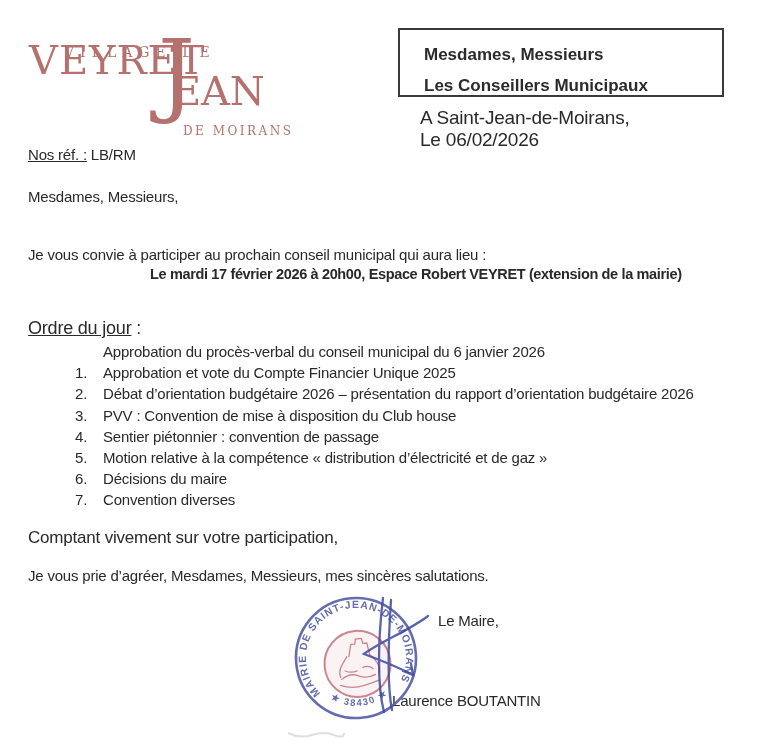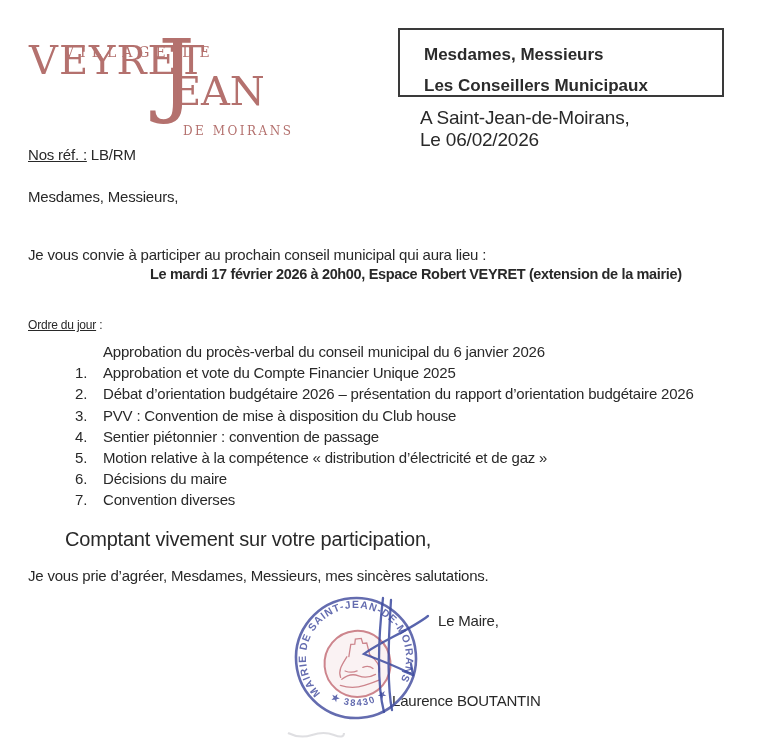--- a/index.html
+++ b/index.html
@@ -35,29 +35,29 @@
 
   
   .ref-line   { left:28px; top:146px; font-size:15px; }
   .ref-label  { text-decoration:underline; }
   .salutation { left:28px; top:188px; font-size:15px; }
   .intro      { left:28px; top:246px; font-size:15px; }
   .meeting-line {
     left:150px; top:266px;
     font-size:14.5px; font-weight:bold; letter-spacing:-0.35px;
   }
-  .agenda-heading { left:28px; top:318px; font-size:12px; }
+  .agenda-heading { left:28px; top:318px; font-size:18px; }
   .agenda-heading .u { text-decoration:underline; }
 
   .agenda { left:75px; top:341px; font-size:15px; line-height:21.2px; }
   .agenda-row { display:flex; white-space:nowrap; }
   .agenda-num { width:28px; flex:0 0 28px; }
   .agenda-text { white-space:nowrap; }
 
-  .closing-1 { left:28px; top:528px; font-size:20px;margin-left:37px; }
+  .closing-1 { left:28px; top:528px; font-size:17px; }
   .closing-2 { left:28px; top:567px; font-size:15px; }
 
   
   .sig-title { left:390px; top:612px; font-size:15px; z-index:1;margin-left:48px; }
   .sig-name  { left:392px; top:692px; font-size:15px; z-index:1; }
   .stamp-svg { position:absolute; left:280px; top:590px; z-index:2; }
   .stamp-ring-text {
     font-family:"Liberation Sans", sans-serif;
     font-size:10.5px; font-weight:bold; letter-spacing:1px;
   }

